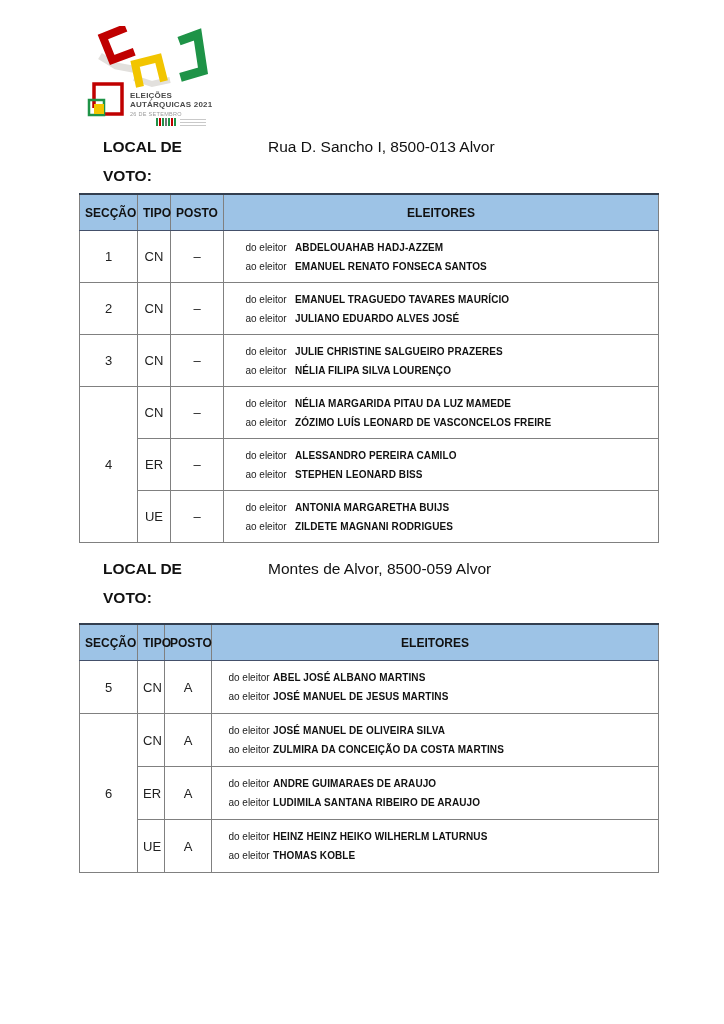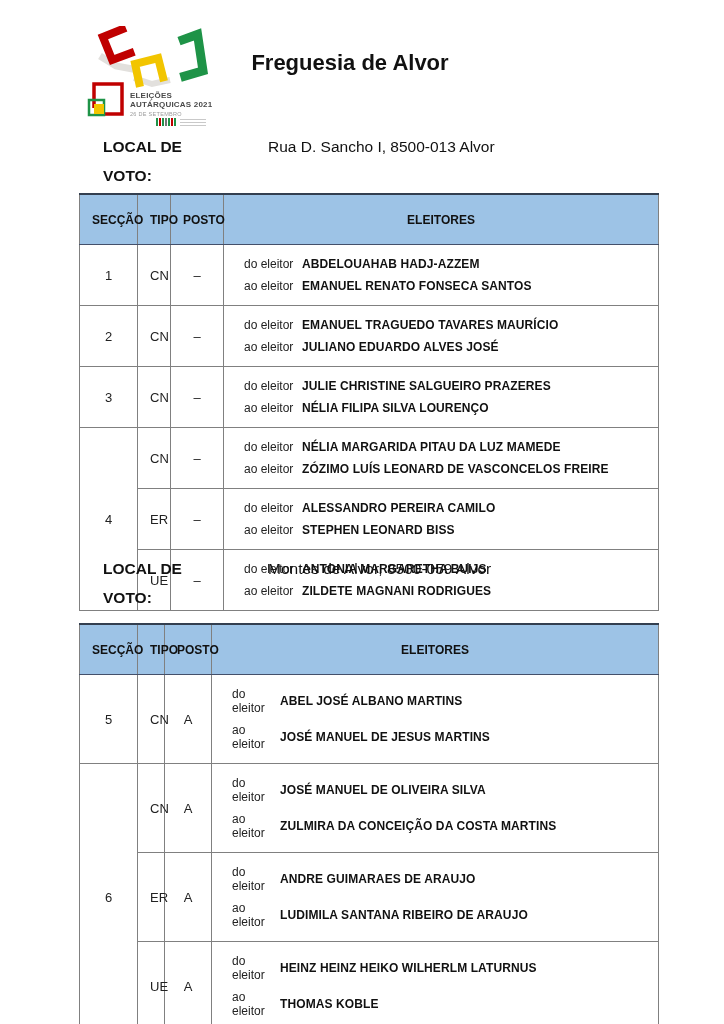--- a/index.html
+++ b/index.html
@@ -36,34 +36,34 @@
   .loc .addr{grid-column:2;}
   .loc1{top:132px;}
   .loc2{top:554px;}
 
   
   .tblwrap{position:absolute;left:79px;}
   .tbl1{top:193px;}
   .tbl2{top:623px;}
   table{border-collapse:collapse;table-layout:fixed;width:580px;
         border:1.5px solid #595959;}
-  th,td{border:1px solid var(--border);padding:12px;}
+  th,td{border:1px solid var(--border);padding:5px;}
   thead th{
     background:var(--header-bg);
     height:25px;font-size:12px;font-weight:bold;color:#111;
     text-align:center;
     border-top:2px solid #333f50;border-bottom:1.2px solid #44506a;
   }
   .tbl1 tbody tr{height:52px;}
   .tbl2 tbody tr{height:53px;}
   td.c{text-align:center;vertical-align:middle;font-size:13px;color:#222;}
   td.el{vertical-align:middle;}
   .ecell{display:flex;flex-direction:column;justify-content:center;gap:8px;
          padding:0 8px;height:100%;}
-  .eline{display:flex;align-items:center;font-size:12px;color:#222;}
+  .eline{display:flex;align-items:center;font-size:10px;color:#222;text-align:center;}
   .tbl1 .elabel{width:58px;flex:none;}
   .tbl2 .elabel{width:48px;flex:none;}
   .ename{font-weight:bold;color:#111;letter-spacing:.1px;}
 
   
   col.c-sec{width:58px;}
   .tbl1 col.c-tipo{width:33px;}
   .tbl1 col.c-posto{width:53px;}
   .tbl2 col.c-tipo{width:27px;}
   .tbl2 col.c-posto{width:47px;}
@@ -107,21 +107,20 @@
         <span class="r"></span>
         <span class="g"></span>
         <span class="d"></span>
         <span class="g"></span>
         <span class="r"></span>
         <span class="g"></span>
       <i class="grey-lines"></i>
     </div>
   </div>
 
-  <h1 class="title">Freguesia de Alvor</h1>
 
   <div class="loc loc1">
     <span class="lbl">LOCAL DE VOTO:</span>
     <span class="addr">Rua D. Sancho I, 8500-013 Alvor</span>
   </div>
 
   <div class="tblwrap tbl1">
     <table>
       <colgroup>
           <col class="c-sec">

